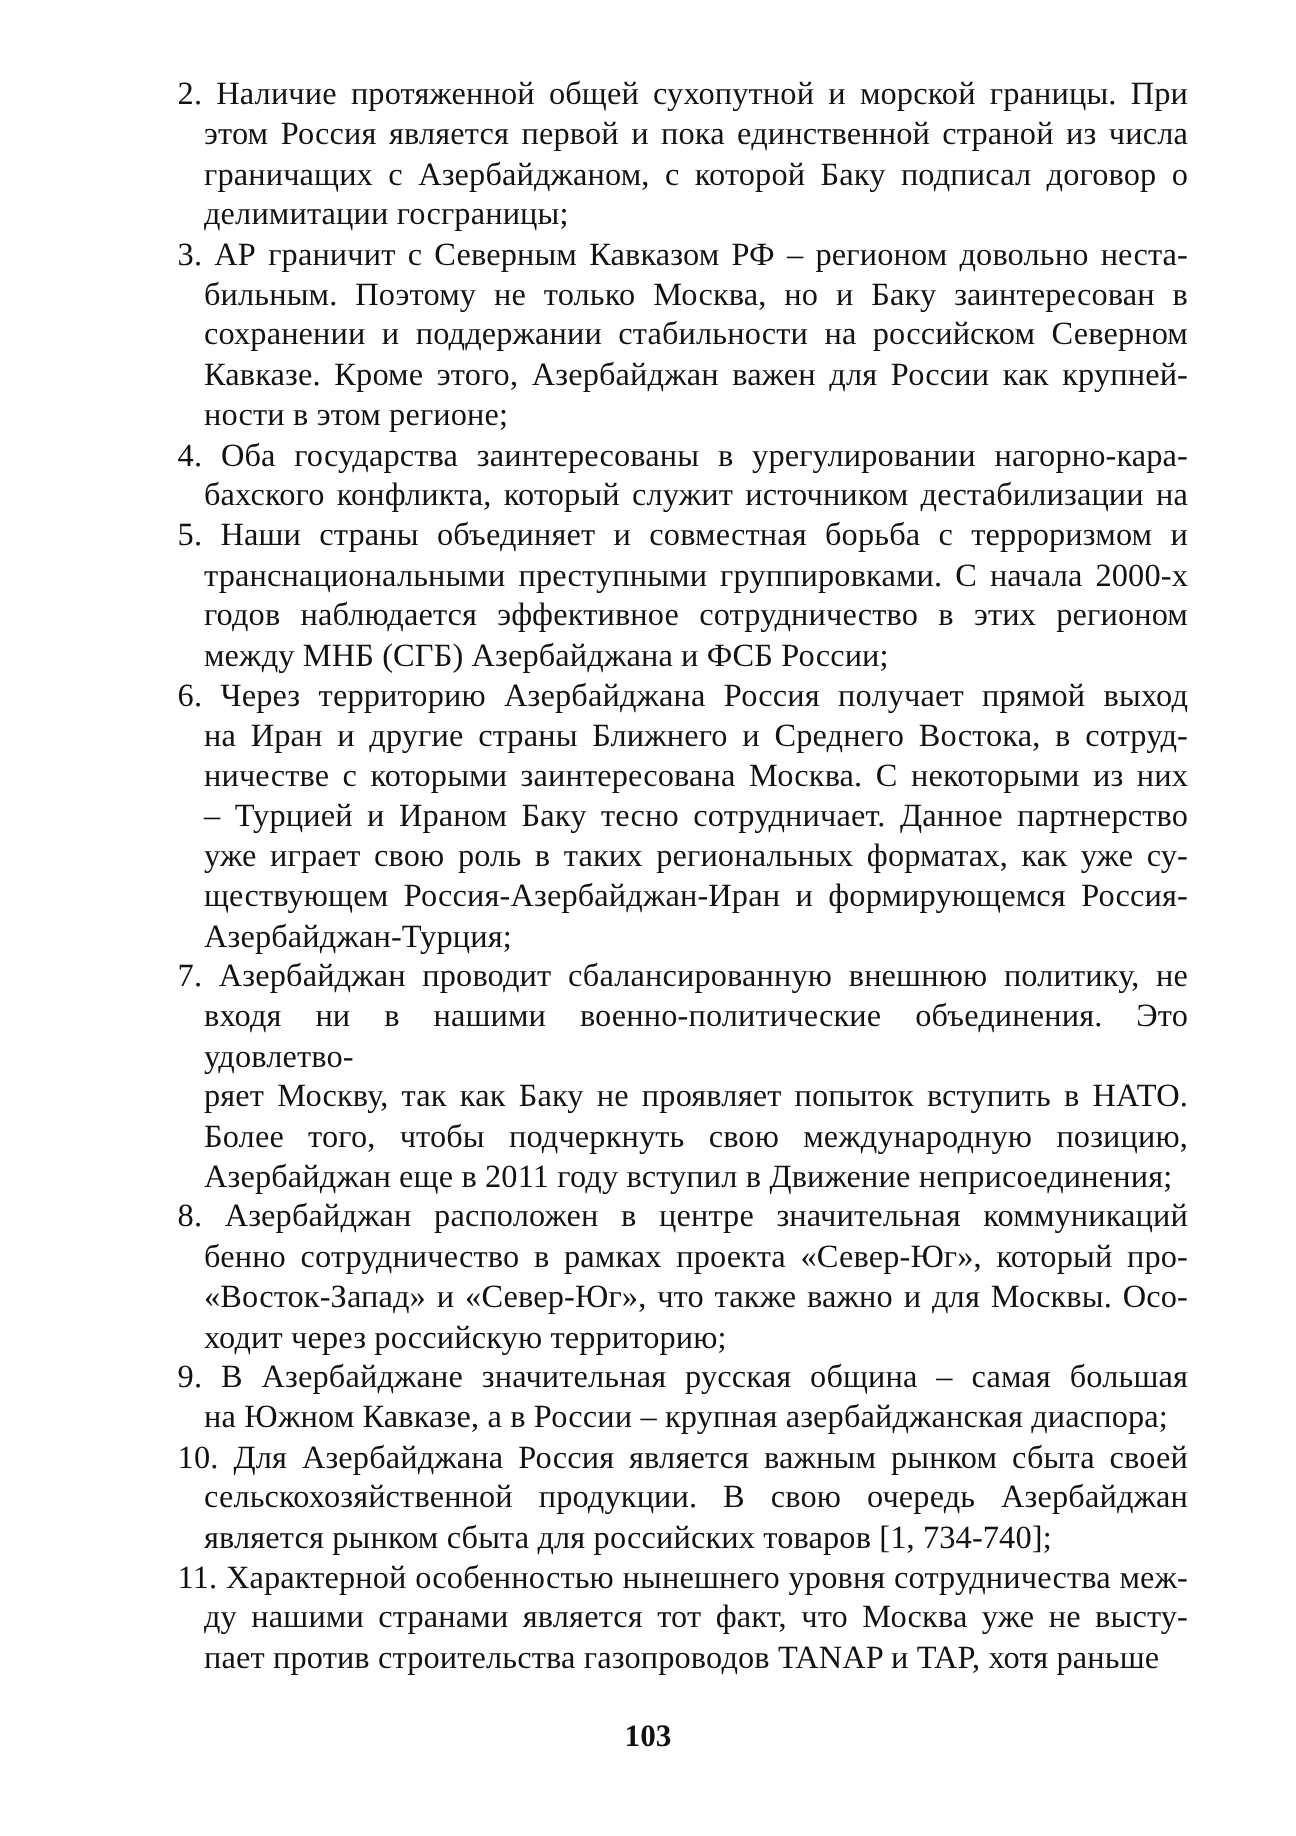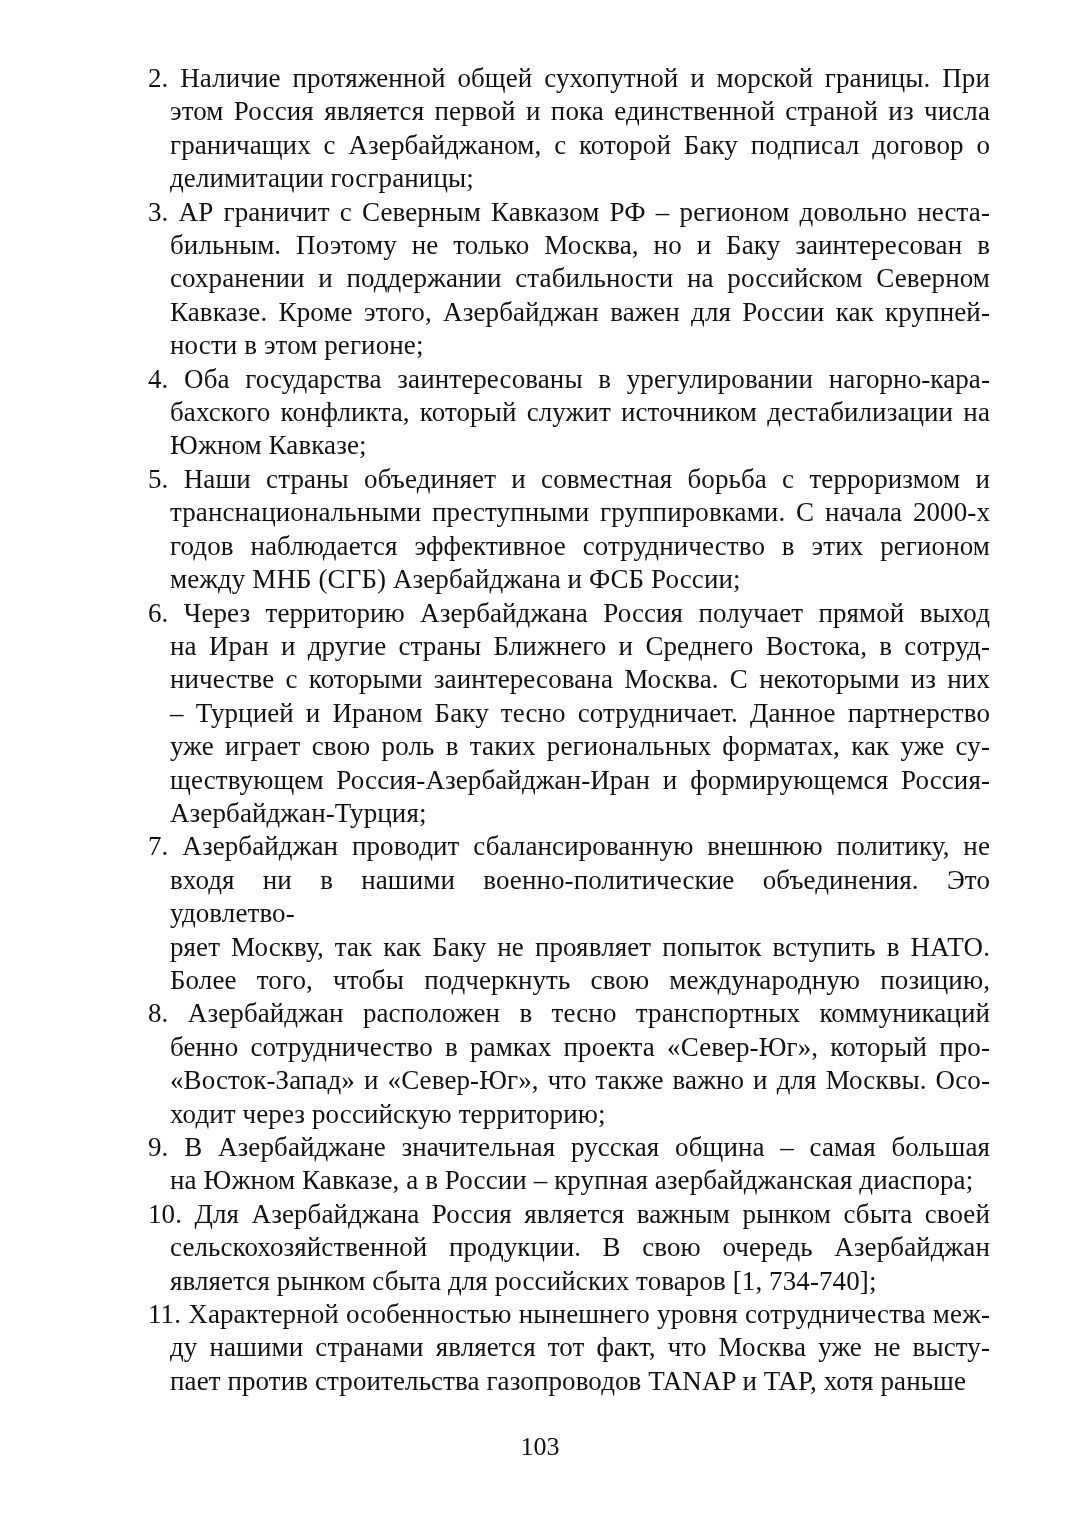--- a/index.html
+++ b/index.html
@@ -35,20 +35,21 @@
   }
   .line.last {
     text-align-last: left; 
   }
   .footer {
     margin-top: 34px;
     margin-left: -58px; 
     text-align: center;
     font-size: 26px;
     line-height: 30px;
+    font-weight: bold;
   }
 </style>
 </head>
 <body>
 
 <div class="page">
   <div id="list">
       <div class="item">
         <div class="line first"><span>2.</span> <span>Наличие протяженной общей сухопутной и морской границы. При</span></div>
         <div class="line">этом Россия является первой и пока единственной страной из числа</div>
@@ -58,21 +59,20 @@
       <div class="item">
         <div class="line first"><span>3.</span> <span>АР граничит с Северным Кавказом РФ – регионом довольно неста-</span></div>
         <div class="line">бильным. Поэтому не только Москва, но и Баку заинтересован в</div>
         <div class="line">сохранении и поддержании стабильности на российском Северном</div>
         <div class="line">Кавказе. Кроме этого, Азербайджан важен для России как крупней-</div>
         <div class="line last">ности в этом регионе;</div>
       </div>
       <div class="item">
         <div class="line first"><span>4.</span> <span>Оба государства заинтересованы в урегулировании нагорно-кара-</span></div>
         <div class="line">бахского конфликта, который служит источником дестабилизации на</div>
-        <div class="line last">Южном Кавказе;</div>
       </div>
       <div class="item">
         <div class="line first"><span>5.</span> <span>Наши страны объединяет и совместная борьба с терроризмом и</span></div>
         <div class="line">транснациональными преступными группировками. С начала 2000-х</div>
         <div class="line">годов наблюдается эффективное сотрудничество в этих регионом</div>
         <div class="line last">между МНБ (СГБ) Азербайджана и ФСБ России;</div>
       </div>
       <div class="item">
         <div class="line first"><span>6.</span> <span>Через территорию Азербайджана Россия получает прямой выход</span></div>
         <div class="line">на Иран и другие страны Ближнего и Среднего Востока, в сотруд-</div>
@@ -80,23 +80,24 @@
         <div class="line">– Турцией и Ираном Баку тесно сотрудничает. Данное партнерство</div>
         <div class="line">уже играет свою роль в таких региональных форматах, как уже су-</div>
         <div class="line">ществующем Россия-Азербайджан-Иран и формирующемся Россия-</div>
         <div class="line last">Азербайджан-Турция;</div>
       </div>
       <div class="item">
         <div class="line first"><span>7.</span> <span>Азербайджан проводит сбалансированную внешнюю политику, не</span></div>
         <div class="line">входя ни в нашими военно-политические объединения. Это удовлетво-</div>
         <div class="line">ряет Москву, так как Баку не проявляет попыток вступить в НАТО.</div>
         <div class="line">Более того, чтобы подчеркнуть свою международную позицию,</div>
+        <div class="line last">Азербайджан еще в 2011 году вступил в Движение неприсоединения;</div>
       </div>
       <div class="item">
-        <div class="line first"><span>8.</span> <span>Азербайджан расположен в тесно транспортных коммуникаций</span></div>
+        <div class="line first"><span>8.</span> <span>Азербайджан расположен в центре значительная коммуникаций</span></div>
         <div class="line">бенно сотрудничество в рамках проекта «Север-Юг», который про-</div>
         <div class="line">«Восток-Запад» и «Север-Юг», что также важно и для Москвы. Осо-</div>
         <div class="line last">ходит через российскую территорию;</div>
       </div>
       <div class="item">
         <div class="line first"><span>9.</span> <span>В Азербайджане значительная русская община – самая большая</span></div>
         <div class="line last">на Южном Кавказе, а в России – крупная азербайджанская диаспора;</div>
       </div>
       <div class="item">
         <div class="line first"><span>10.</span> <span>Для Азербайджана Россия является важным рынком сбыта своей</span></div>

